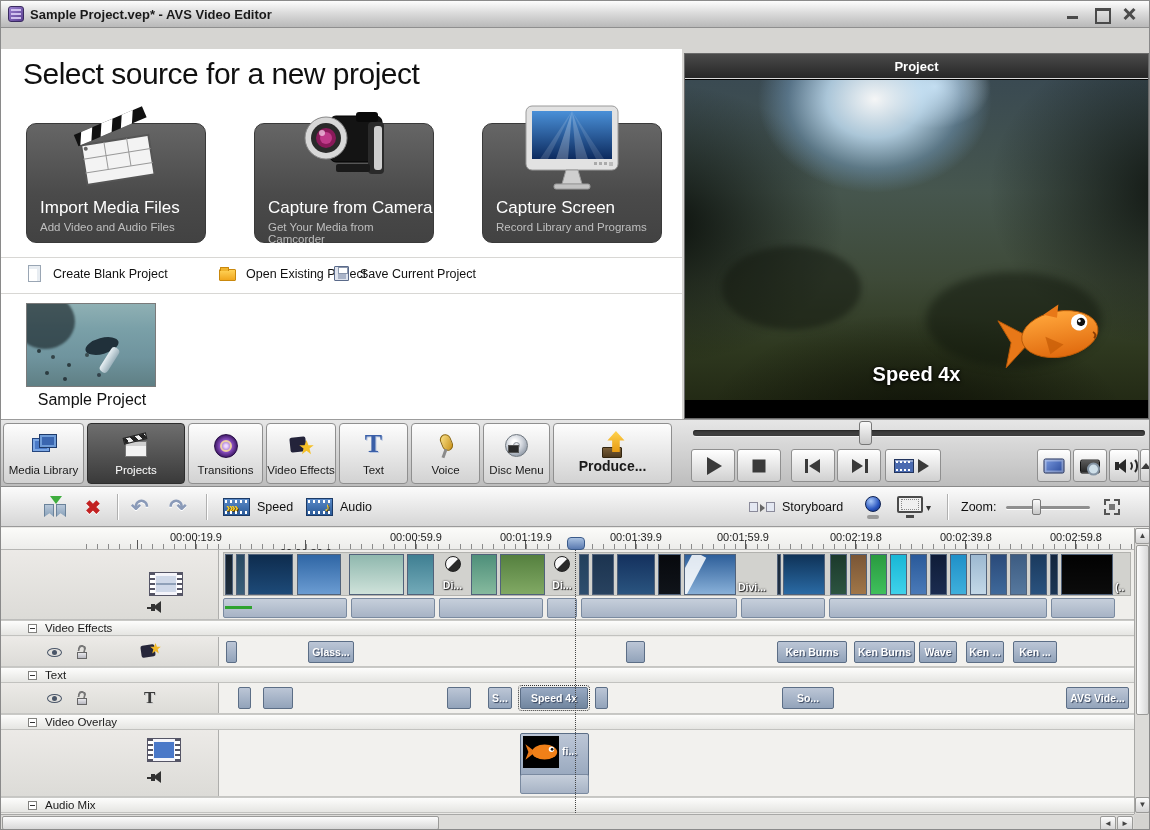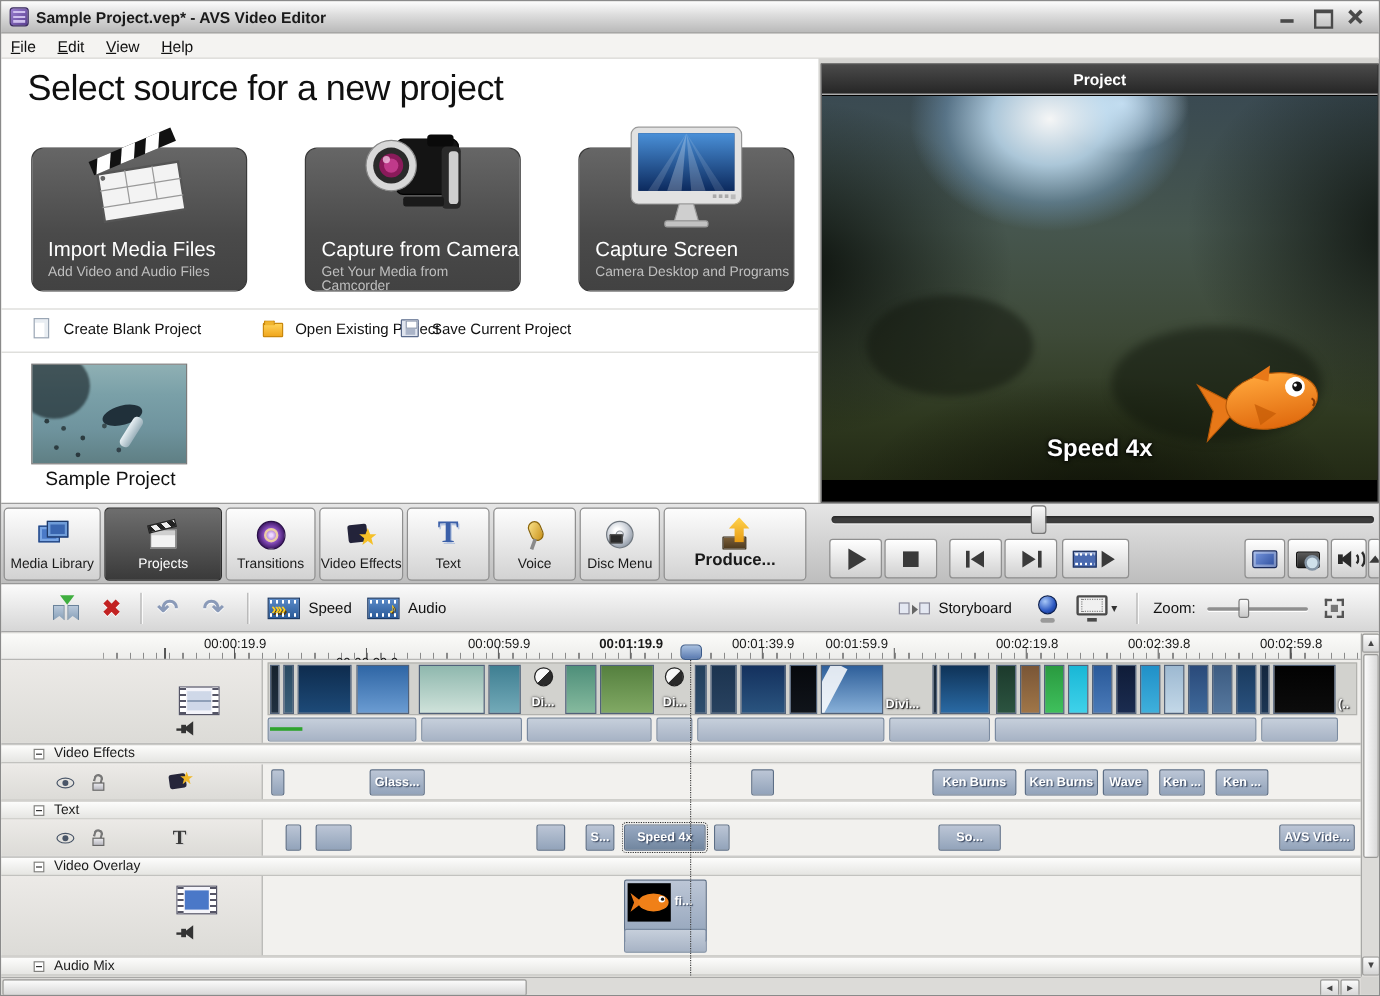--- a/index.html
+++ b/index.html
@@ -231,26 +231,20 @@
   <div class="titlebar">
     <div class="appicon"></div>
     <span class="wtitle">Sample Project.vep* - AVS Video Editor</span>
     <div class="wbtns">
       <div class="wb wb-min"></div>
       <div class="wb wb-max"></div>
       <div class="wb wb-close"></div>
     </div>
   </div>
 
-  <div class="menubar">
-    <span class="mi">File</span>
-    <span class="mi">Edit</span>
-    <span class="mi">View</span>
-    <span class="mi">Help</span>
-  </div>
 
   <div class="leftpanel">
     <div class="heading">Select source for a new project</div>
 
     <div class="src-btn" style="left:25px">
       <span class="ic">
         <svg class="bigic" width="96" height="92" viewBox="0 0 96 92">
           <g transform="rotate(-9 48 46)">
             <rect x="14" y="38" width="68" height="40" fill="#f3f3f3" stroke="#555" stroke-width="2"></rect>
             <line x1="14" y1="52" x2="82" y2="52" stroke="#999"></line>
@@ -308,21 +302,21 @@
           <polygon points="52,9 76,57 84,57" fill="#ffffff" opacity="0.12"></polygon>
           <rect x="74" y="60" width="3" height="3" fill="#aaa"></rect>
             <rect x="79" y="60" width="3" height="3" fill="#aaa"></rect>
           <rect x="84" y="60" width="3" height="3" fill="#aaa"></rect>
             <rect x="89" y="60" width="4" height="4" fill="#bbb"></rect>
           <polygon points="46,68 58,68 62,82 42,82" fill="#cfcfcf" stroke="#9a9a9a"></polygon>
           <rect x="34" y="82" width="36" height="5" rx="2" fill="#c2c2c2" stroke="#9a9a9a"></rect>
         </svg>
       </span>
       <div class="src-title">Capture Screen</div>
-      <div class="src-sub">Camera Desktop and Programs</div>
+      <div class="src-sub">Record Library and Programs</div>
     </div>
 
     <div class="sep" style="top:208px"></div>
     <div class="qa" style="left:25px">
       <span class="qa-ic">
           <span class="ic-page"></span>
         </span>
       <span class="qa-label">Create Blank Project</span>
     </div>
     <div class="qa" style="left:218px">
@@ -541,23 +535,23 @@
 
   <div class="timeline"></div>
 
   <div class="ruler">
     <div class="ticks"></div>
     <div class="ticks2"></div>
     <div id="ruler-labels">
         <div class="rlabel" style="left: 164px;">00:00:19.9</div>
         <div class="rlabel" style="left: 274px; margin-top: 16px;">00:00:39.9</div>
         <div class="rlabel" style="left: 384px;">00:00:59.9</div>
-        <div class="rlabel" style="left: 494px; font-weight: bold;">00:01:19.9</div>
+        <div class="rlabel" style="left: 494px;">00:01:19.9</div>
         <div class="rlabel" style="left: 604px;">00:01:39.9</div>
-        <div class="rlabel" style="left: 682px;">00:01:59.9</div>
+        <div class="rlabel" style="left: 706px; text-align: right;">00:01:59.9</div>
         <div class="rlabel" style="left: 824px;">00:02:19.8</div>
         <div class="rlabel" style="left: 934px;">00:02:39.8</div>
         <div class="rlabel" style="left: 1044px;">00:02:59.8</div>
       </div>
   </div>
   <div class="playhead"></div>
 
   <div class="vrow">
     <div class="trackhead">
       <span class="film-ic" style="left:148px;top:22px">

